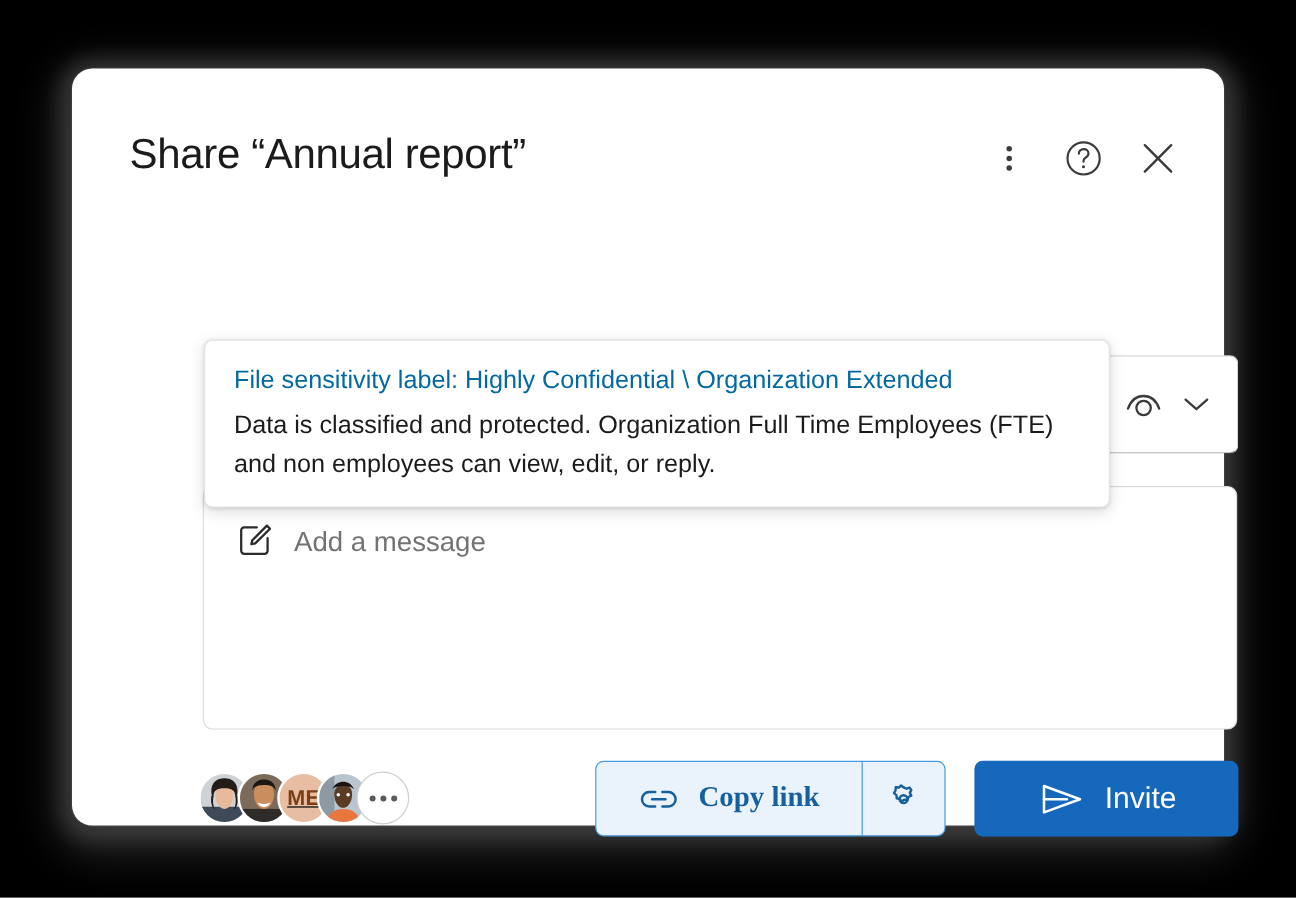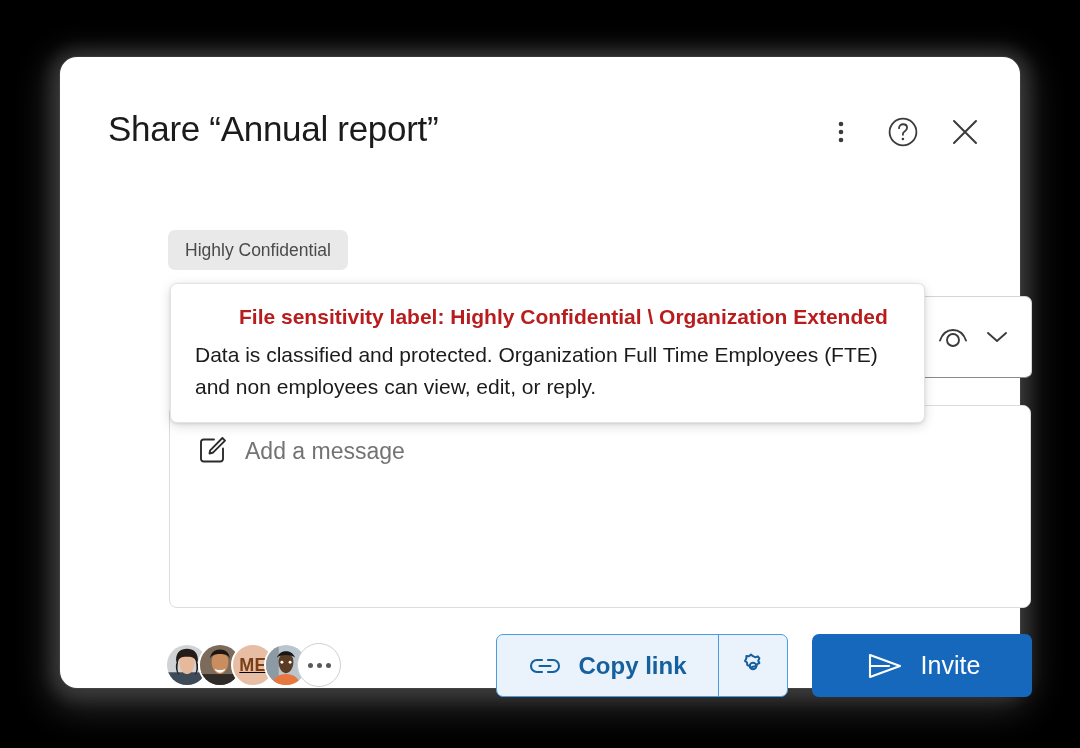--- a/index.html
+++ b/index.html
@@ -117,24 +117,23 @@
     padding: 18px 24px 20px 24px;
     background: #ffffff;
     border: 1px solid #e3e3e3;
     border-radius: 7px;
     box-shadow: 0 3px 12px rgba(0,0,0,0.14), 0 1px 3px rgba(0,0,0,0.10);
     box-sizing: border-box;
     z-index: 5;
   }
   #tooltip-title {
     font-size: 21px;
-    font-weight: 700;
-    color: #b91c1c;
+    font-weight: 400;
+    color: #0369a1;
     line-height: 1.45;
-    margin-left: 44px;
   }
   #tooltip-body {
     font-size: 21px;
     font-weight: 400;
     color: #1b1b1b;
     line-height: 1.5;
     margin-top: 7px;
   }
 
   
@@ -226,21 +225,21 @@
     display: flex;
     align-items: center;
     justify-content: center;
     gap: 16px;
     background: none;
     border: none;
     cursor: pointer;
     color: #16609e;
     font-size: 24px;
     font-weight: 600;
-    font-family: Liberation Sans, sans-serif;
+    font-family: Liberation Serif, serif;
     padding: 0;
   }
   #link-settings-button {
     width: 69px;
     display: flex;
     align-items: center;
     justify-content: center;
     background: none;
     border: none;
     border-left: 1.5px solid #4a9bdf;
@@ -294,23 +293,20 @@
         </svg>
       </button>
       <button class="icon-btn">
         <svg width="34" height="34" viewBox="0 0 34 34" fill="none" stroke="currentColor" stroke-width="2" stroke-linecap="round">
           <path d="M6 6 L28 28 M28 6 L6 28"></path>
         </svg>
       </button>
     </div>
   </div>
 
-  <div id="sensitivity-badge">
-    <span>Highly Confidential</span>
-  </div>
 
   <div id="permission-select">
     <svg width="34" height="24" viewBox="0 0 34 24" fill="none" stroke="currentColor" stroke-width="1.9">
       <path d="M4 15.5C6.5 8.5 11.5 5 17 5c5.5 0 10.5 3.5 13 10.5" stroke-linecap="round"></path>
       <circle cx="17" cy="15" r="6"></circle>
     </svg>
     <svg width="22" height="14" viewBox="0 0 22 14" fill="none" stroke="currentColor" stroke-width="1.9" stroke-linecap="round" stroke-linejoin="round">
       <path d="M2 3 L11 11 L20 3"></path>
     </svg>
   </div>

